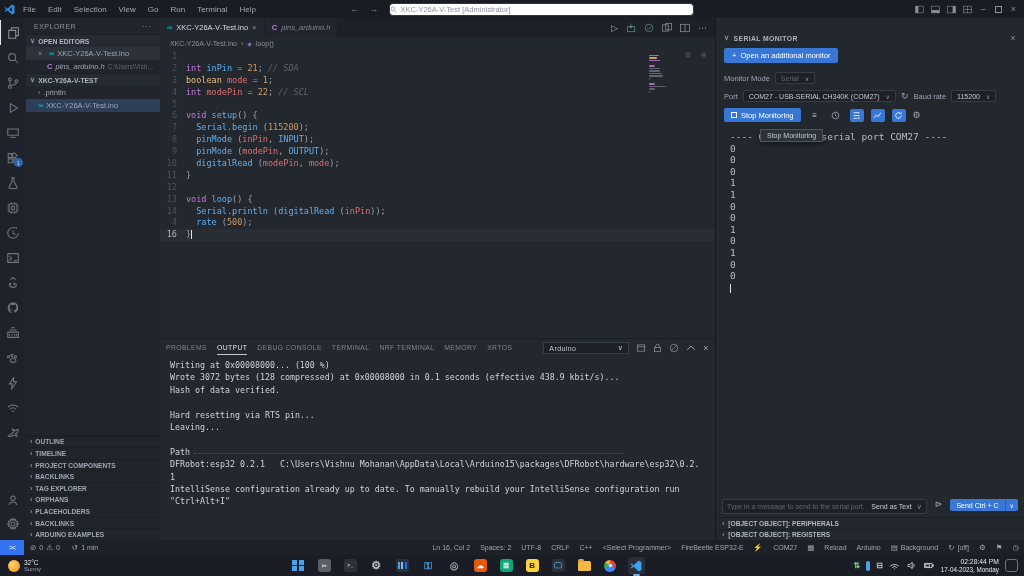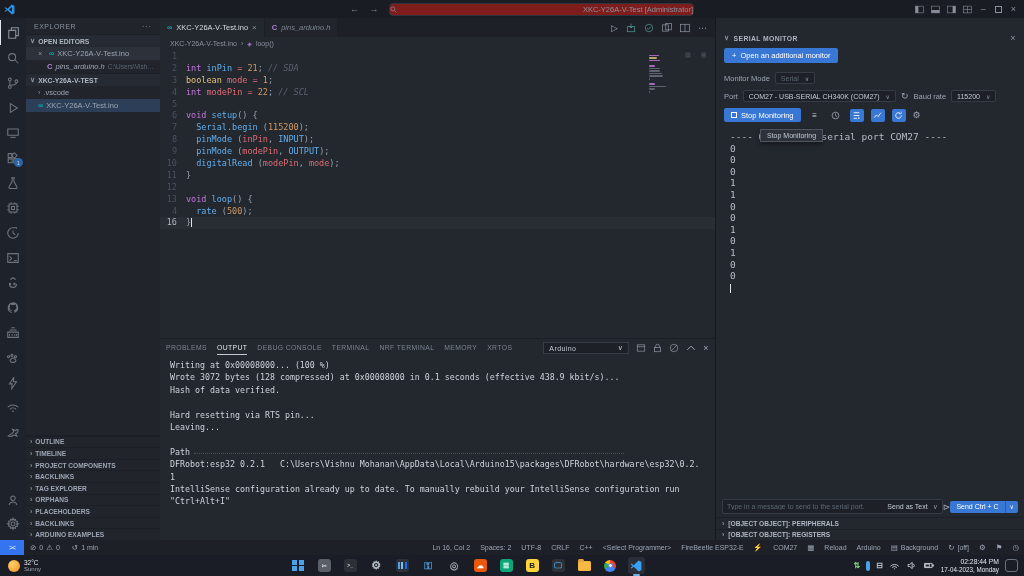--- a/index.html
+++ b/index.html
@@ -7,21 +7,21 @@
   body { font-family:"Liberation Sans", sans-serif; }
   .screen { position:relative; width:1024px; height:576px; overflow:hidden; background:#23272e; color:#abb2bf; }
 
   
   .titlebar { position:absolute; top:0; left:0; right:0; height:18px; background:#191d23; display:flex; align-items:center; font-size:8px; color:#9da5b4; z-index:30; }
   .tb-logo { width:18px; display:flex; justify-content:center; }
   .menus { display:flex; gap:2px; }
   .menus span { padding:2px 5px; cursor:default; }
   .tb-center { position:absolute; left:350px; right:330px; display:flex; align-items:center; gap:6px; }
   .nav-arrows { color:#7d8590; font-size:9px; letter-spacing:4px; }
-  .cmd-center { flex:1; background:#7f1d1d; border:1px solid #30353d; border-radius:4px; height:13px; display:flex; align-items:center; justify-content:space-between; gap:4px; color:#8a919c; font-size:7.5px; }
+  .cmd-center { flex:1; background:#ffffff; border:1px solid #30353d; border-radius:4px; height:13px; display:flex; align-items:center; justify-content:flex-start; gap:4px; color:#8a919c; font-size:7.5px; }
   .tb-right { margin-left:auto; display:flex; align-items:center; gap:9px; padding-right:8px; color:#8a919c; }
   .tb-right .lay { display:flex; gap:7px; }
   .winbtn { font-size:9px; }
   .maxbox { display:inline-block; width:7px; height:7px; border:1px solid #8a919c; }
 
   
   .main { position:absolute; top:18px; left:0; right:0; height:522px; display:flex; }
 
   .activitybar { width:26px; background:#1e222a; display:flex; flex-direction:column; align-items:center; padding-top:2px; gap:0; }
   .act-item { position:relative; width:26px; height:25px; display:flex; align-items:center; justify-content:center; opacity:.75; }
@@ -90,21 +90,21 @@
   .sm-row { display:flex; align-items:center; gap:5px; padding:3px 8px; color:#9da5b4; }
   .dd { background:#1d2127; border:1px solid #363c45; border-radius:2px; color:#c3cad3; padding:1.5px 5px; display:inline-flex; align-items:center; gap:6px; font-size:7px; }
   .dd.dis { color:#5d6672; }
   .dd .dchev { font-size:6px; color:#8a919c; }
   .icon-g { color:#9da5b4; font-size:9px; }
   .tgl { width:14px; height:13px; border-radius:2px; display:flex; align-items:center; justify-content:center; font-size:8px; color:#cfd6dd; }
   .tgl.on { background:#3977d4; color:#fff; }
   .sm-out { position:relative; flex:1; margin-top:2px; padding:4px 0 0 14px; font-family:"DejaVu Sans Mono", monospace; font-size:9.5px; color:#b6bdc6; overflow:hidden; }
   .sm-line { height:11.6px; line-height:11.6px; white-space:pre; }
   .tooltip { position:absolute; left:44px; top:2px; background:#2c313a; border:1px solid #50565f; color:#c3cad3; font-family:"Liberation Sans", sans-serif; font-size:7px; padding:2px 6px; box-shadow:0 2px 4px rgba(0,0,0,.4); }
-  .sm-inputrow { display:flex; align-items:center; gap:0; padding:3px 6px; }
+  .sm-inputrow { display:flex; align-items:flex-start; gap:8px; padding:3px 6px; }
   .sm-input { flex:1; background:#1d2127; border:1px solid #363c45; border-radius:2px; height:15px; color:#c3cad3; font-size:7px; font-family:inherit; padding:0 4px; display:flex; align-items:center; }
   .sm-input input { flex:1; background:transparent; border:none; outline:none; color:#c3cad3; font-size:7px; font-family:inherit; }
   .sm-input input::placeholder { color:#5d6672; }
   .sendas { display:flex; align-items:center; gap:5px; color:#c3cad3; white-space:nowrap; font-size:7px; }
   .send-btn { display:flex; align-items:stretch; }
   .send-btn .lbl { background:#3977d4; color:#fff; padding:2.5px 6px; border-radius:2px 0 0 2px; font-size:7px; }
   .send-btn .arr { background:#3977d4; color:#fff; border-left:1px solid #2c5ea8; padding:2.5px 4px; border-radius:0 2px 2px 0; font-size:6px; display:flex; align-items:center; }
   .sm-sec { height:11.5px; display:flex; align-items:center; gap:4px; padding:0 6px; font-size:6.6px; font-weight:bold; color:#aeb6c0; border-top:1px solid #1b1f26; background:#23272e; }
 
   
@@ -137,20 +137,30 @@
 <body>
 
 <div class="screen">
 
   <div class="titlebar">
     <div class="tb-logo">
       <svg width="11" height="11" viewBox="0 0 16 16">
           <path fill="#2f8fe0" d="M11.5 0.8 5 7 2 4.8 0.8 5.6 3.6 8 0.8 10.4 2 11.2 5 9l6.5 6.2 3.7-1.8V2.6z M11.6 4.3v7.4L7.3 8z"></path>
         </svg>
     </div>
+    <div class="menus">
+        <span>File</span>
+        <span>Edit</span>
+        <span>Selection</span>
+        <span>View</span>
+        <span>Go</span>
+        <span>Run</span>
+        <span>Terminal</span>
+        <span>Help</span>
+      </div>
     <div class="tb-center">
       <span class="nav-arrows">← →</span>
       <div class="cmd-center">
         <svg width="7" height="7" viewBox="0 0 16 16">
             <circle cx="6.5" cy="6.5" r="4.5" fill="none" stroke="#8a919c" stroke-width="1.6"></circle>
             <line x1="10" y1="10" x2="14.5" y2="14.5" stroke="#8a919c" stroke-width="1.6"></line>
           </svg>
         <span>XKC-Y26A-V-Test [Administrator]</span>
       </div>
     </div>
@@ -328,21 +338,21 @@
             <span class="path">C:\Users\Vishnu Mo...</span>
           </div>
         </div>
       <div class="sb-sec-head">
         <span class="chev">∨</span>
           <span>XKC-Y26A-V-TEST</span>
       </div>
       <div id="file-tree">
           <div class="sb-row">
             <span class="chev">›</span>
-            <span>.vscode</span>
+            <span>.println</span>
           </div>
           <div class="sb-row sel2">
             <span class="fi ino">∞</span>
             <span>XKC-Y26A-V-Test.ino</span>
           </div>
         </div>
       <div class="sb-bottom" id="sb-sections">
           <div class="sb-bsec">
             <span class="chev">›</span>
             <span>OUTLINE</span>
@@ -430,20 +440,21 @@
             <div class="code-line"><span class="ln">4</span><span><span class="tk-kw">int </span><span class="tk-vr">modePin </span><span class="tk-op">= </span><span class="tk-num">22</span><span class="tk-pl">; </span><span class="tk-cm">// SCL</span></span></div>
             <div class="code-line"><span class="ln">5</span><span></span></div>
             <div class="code-line"><span class="ln">6</span><span><span class="tk-kw">void </span><span class="tk-fnb">setup</span><span class="tk-pl">() {</span></span></div>
             <div class="code-line"><span class="ln">7</span><span><span class="tk-pl">  </span><span class="tk-fnb">Serial</span><span class="tk-pl">.</span><span class="tk-fnb">begin </span><span class="tk-pl">(</span><span class="tk-num">115200</span><span class="tk-pl">);</span></span></div>
             <div class="code-line"><span class="ln">8</span><span><span class="tk-pl">  </span><span class="tk-fnb">pinMode </span><span class="tk-pl">(</span><span class="tk-vr">inPin</span><span class="tk-pl">, </span><span class="tk-fnb">INPUT</span><span class="tk-pl">);</span></span></div>
             <div class="code-line"><span class="ln">9</span><span><span class="tk-pl">  </span><span class="tk-fnb">pinMode </span><span class="tk-pl">(</span><span class="tk-vr">modePin</span><span class="tk-pl">, </span><span class="tk-fnb">OUTPUT</span><span class="tk-pl">);</span></span></div>
             <div class="code-line"><span class="ln">10</span><span><span class="tk-pl">  </span><span class="tk-fnb">digitalRead </span><span class="tk-pl">(</span><span class="tk-vr">modePin</span><span class="tk-pl">, </span><span class="tk-vr">mode</span><span class="tk-pl">);</span></span></div>
             <div class="code-line"><span class="ln">11</span><span><span class="tk-pl">}</span></span></div>
             <div class="code-line"><span class="ln">12</span><span></span></div>
             <div class="code-line"><span class="ln">13</span><span><span class="tk-kw">void </span><span class="tk-fnb">loop</span><span class="tk-pl">() {</span></span></div>
+            <div class="code-line"><span class="ln">14</span><span><span class="tk-pl">  </span><span class="tk-fnb">Serial</span><span class="tk-pl">.</span><span class="tk-fnb">println </span><span class="tk-pl">(</span><span class="tk-fnb">digitalRead </span><span class="tk-pl">(</span><span class="tk-vr">inPin</span><span class="tk-pl">));</span></span></div>
             <div class="code-line"><span class="ln">4</span><span><span class="tk-pl">  </span><span class="tk-fnb">rate </span><span class="tk-pl">(</span><span class="tk-num">500</span><span class="tk-pl">);</span></span></div>
             <div class="code-line cur"><span class="ln on">16</span><span><span class="tk-pl">}</span><span class="caret"></span></span></div>
           </div>
         <div class="minimap" id="minimap">
             <div style="width: 0px; background: transparent; opacity: 0.8;"></div>
             <div style="width: 9.9px; background: rgb(198, 120, 221); opacity: 0.8;"></div>
             <div style="width: 7.65px; background: rgb(229, 192, 123); opacity: 0.8;"></div>
             <div style="width: 10.8px; background: rgb(198, 120, 221); opacity: 0.8;"></div>
             <div style="width: 0px; background: transparent; opacity: 0.8;"></div>
             <div style="width: 6.3px; background: rgb(198, 120, 221); opacity: 0.8;"></div>

